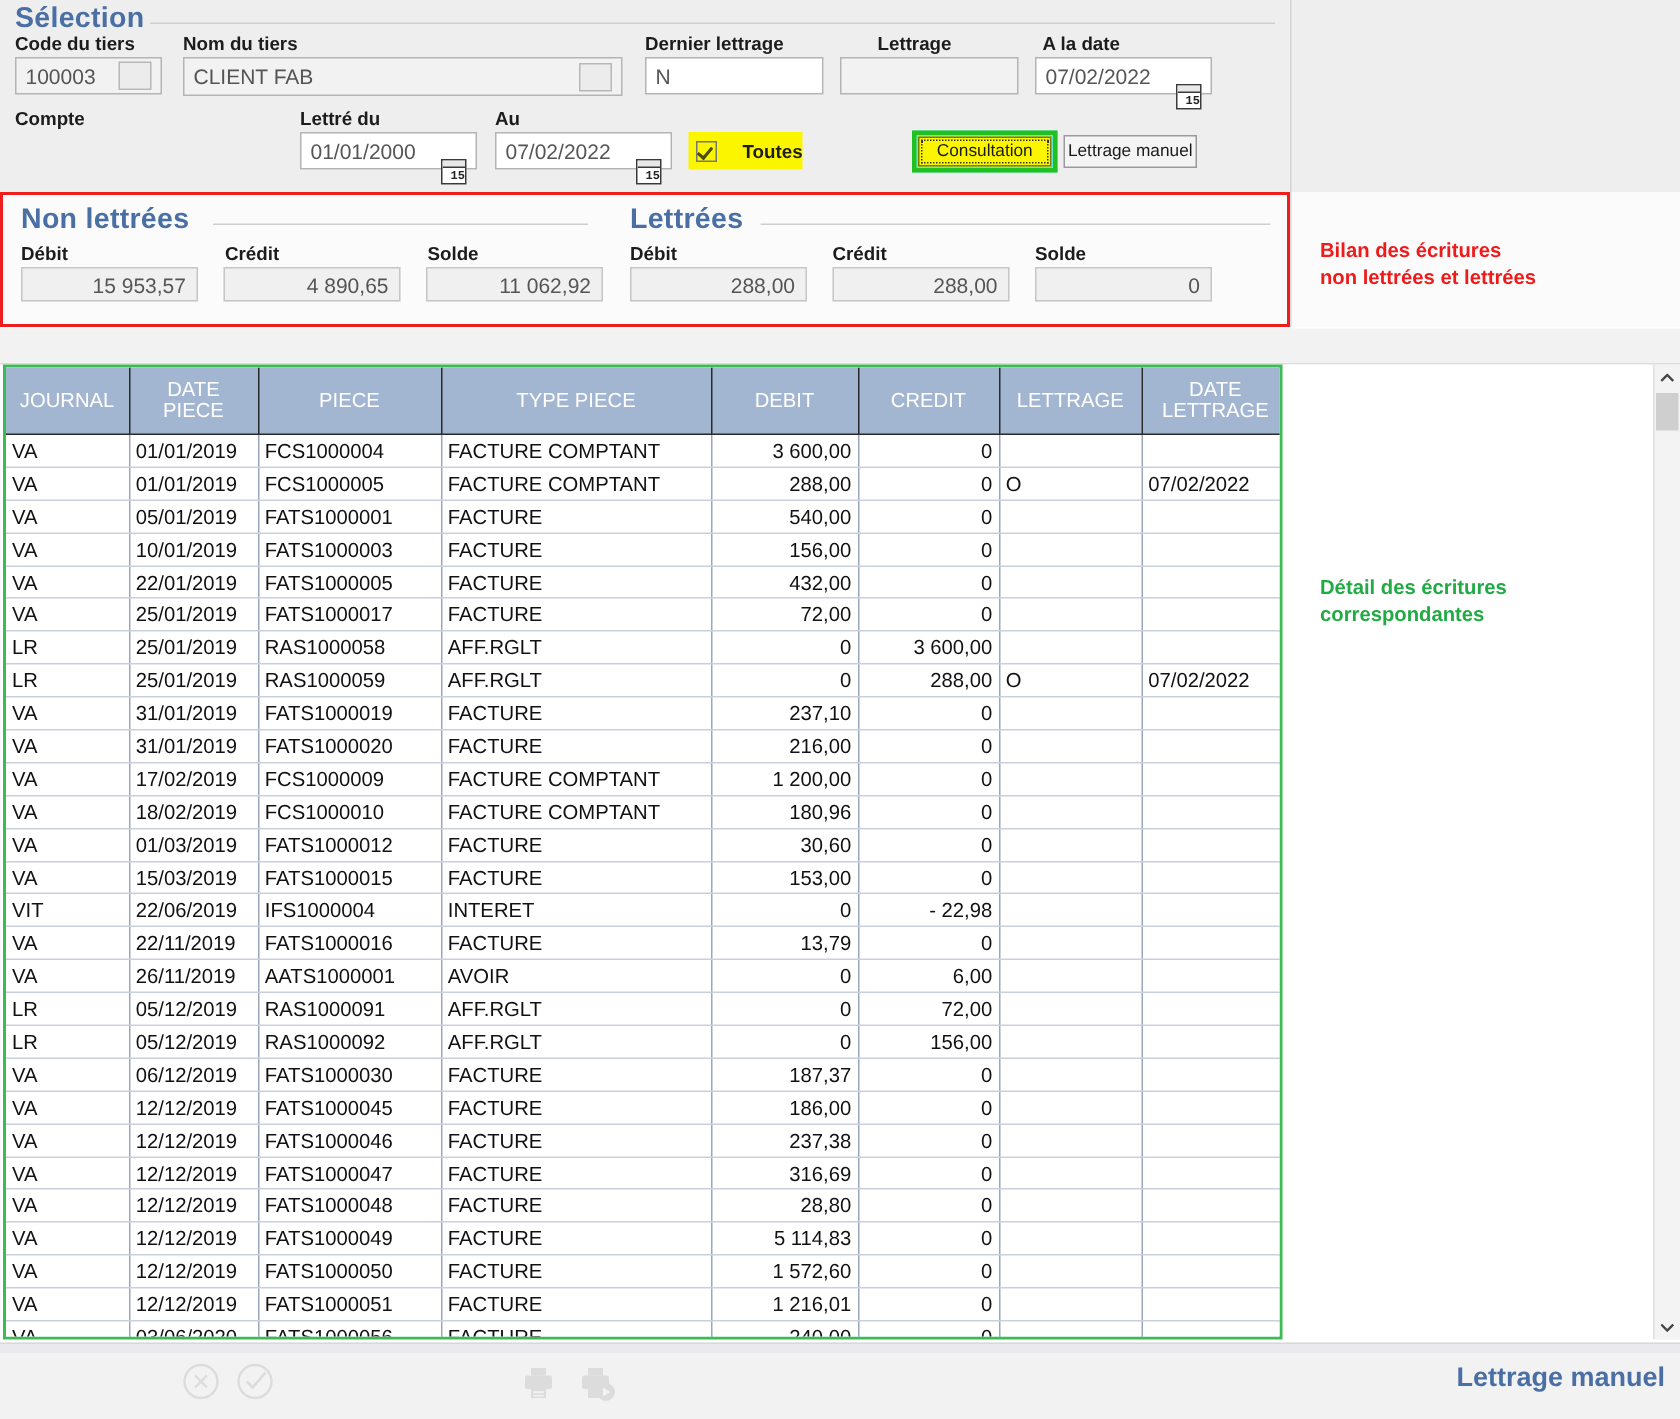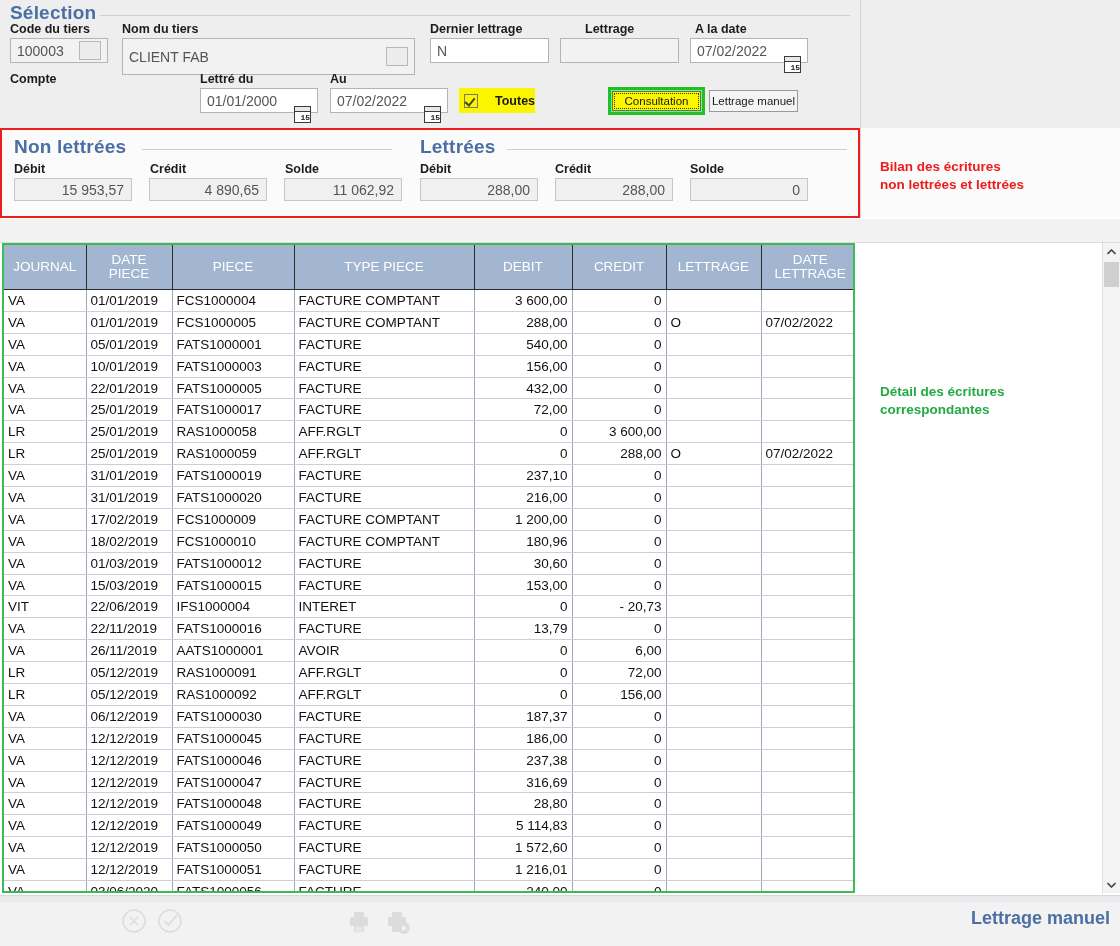--- a/index.html
+++ b/index.html
@@ -345,21 +345,21 @@
   <div class="field-label" style="left:10px; top:22px;">Code du tiers</div>
   <div class="field-label" style="left:122px; top:22px;">Nom du tiers</div>
   <div class="field-label" style="left:430px; top:22px;">Dernier lettrage</div>
   <div class="field-label" style="left:585px; top:22px;">Lettrage</div>
   <div class="field-label" style="left:695px; top:22px;">A la date</div>
 
   <div class="txtbox greyed" style="left:10px; top:38px; width:98px; height:25px;">
     <span class="val">100003</span>
     <span class="stub"></span>
   </div>
-  <div class="txtbox greyed" style="left:122px; top:38px; width:293px; height:37px;">
+  <div class="txtbox greyed" style="left:122px; top:38px; width:293px; height:26px;">
     <span class="val">CLIENT FAB</span>
     <span class="stub"></span>
   </div>
   <div class="txtbox" style="left:430px; top:38px; width:119px; height:25px;">
     <span class="val">N</span>
   </div>
   <div class="txtbox greyed" style="left:560px; top:38px; width:119px; height:25px;">
     <span class="val"></span>
   </div>
   <div class="txtbox" style="left:690px; top:38px; width:118px; height:25px;">
@@ -595,21 +595,21 @@
             <td class="num">0</td>
             <td class="l"></td>
             <td class="l"></td>
           </tr>
           <tr>
             <td class="l">VIT</td>
             <td class="l">22/06/2019</td>
             <td class="l">IFS1000004</td>
             <td class="l">INTERET</td>
             <td class="num">0</td>
-            <td class="num">- 20,73</td>
+            <td class="num">- 22,98</td>
             <td class="l"></td>
             <td class="l"></td>
           </tr>
           <tr>
             <td class="l">VA</td>
             <td class="l">22/11/2019</td>
             <td class="l">FATS1000016</td>
             <td class="l">FACTURE</td>
             <td class="num">13,79</td>
             <td class="num">0</td>

